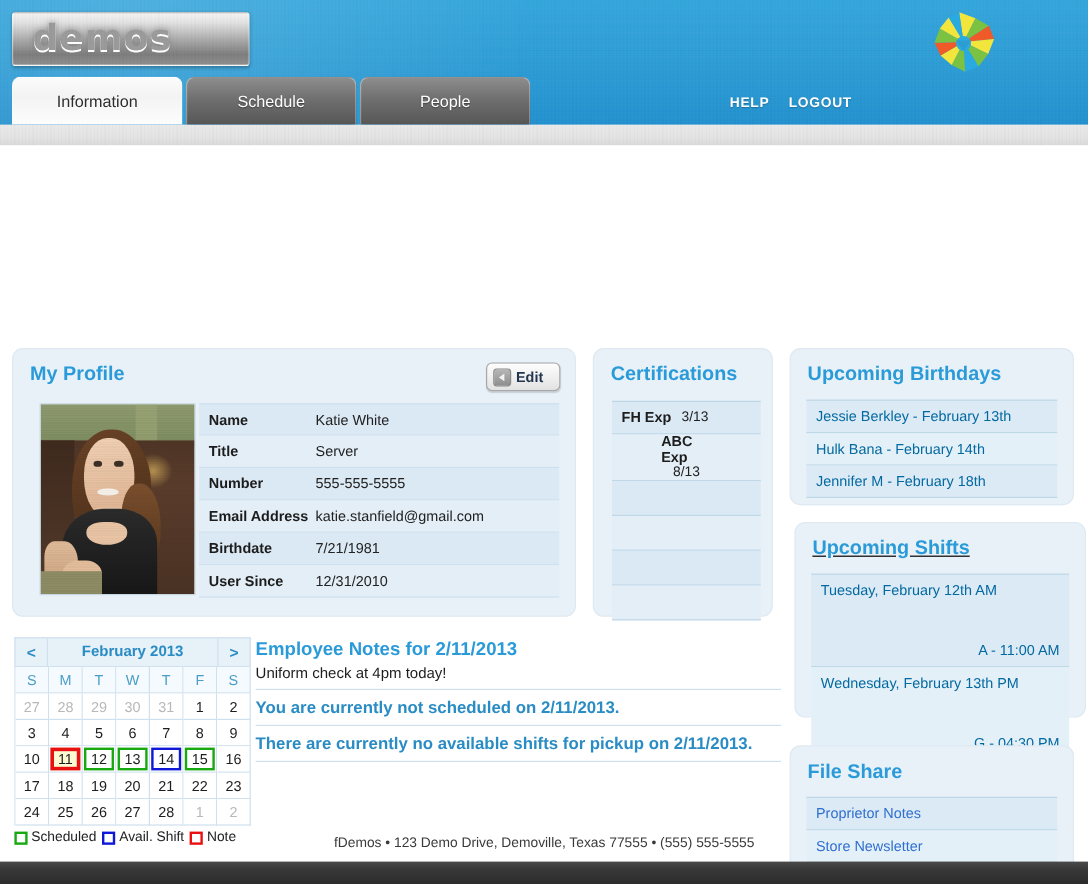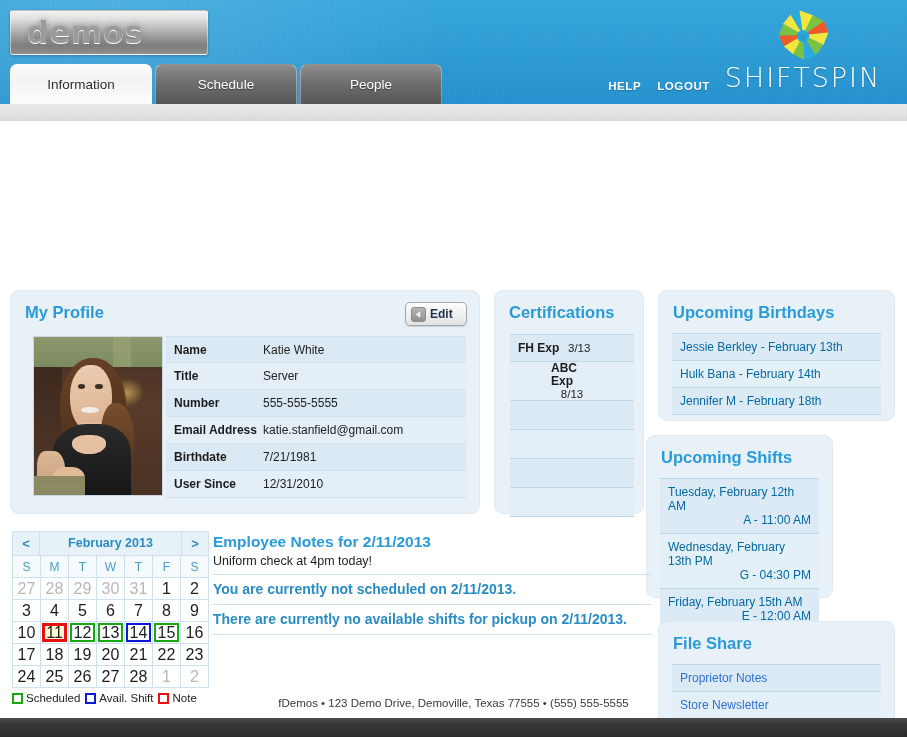--- a/index.html
+++ b/index.html
@@ -162,32 +162,32 @@
   .cert-row { display: flex; align-items: center; min-height: 28px; border-bottom: 1px solid #bfd8e8; background: #dbe9f4; }
   .cert-row:first-child { border-top: 1px solid #bfd8e8; }
   .cert-row.alt { background: #e3eef7; flex-direction: column; }
   .cert-k { width: 58px; padding-left: 8px; font-size: 12px; font-weight: bold; color: #1c1c1c; line-height: 13px; }
   .cert-v { font-size: 11.5px; color: #222; }
   .cert-row.empty { height: 29px; }
 
   
   #bday-panel { left: 658px; top: 169px; width: 237px; height: 131px; }
   
-  #shift-panel { left: 646px; top: 314px; width: 187px; height: 163px; }
+  #shift-panel { left: 662px; top: 314px; width: 243px; height: 163px; text-decoration: underline; }
   
   #file-panel { left: 658px; top: 500px; width: 237px; height: 108px; }
 
   .list { position: absolute; left: 13px; top: 42px; right: 13px; }
   .list-row {
     padding: 6px 8px; font-size: 12px; color: #0369a1;
     background: #dceaf5; border-bottom: 1px solid #bfd8e8;
   }
   .list-row:first-child { border-top: 1px solid #bfd8e8; }
   .list-row.alt { background: #e4f0f8; }
-  .shift-line2 { text-align: right; }
+  .shift-line2 { text-align: right; margin-top: 36px; }
   .file-link { color: #2f6fd0; cursor: pointer; }
 
   
   #calendar { position: absolute; left: 12px; top: 410px; width: 197px; }
   .cal-head {
     display: flex; border: 1px solid #cfe0ee; border-bottom: none;
     background: #e7f1f8;
   }
   .cal-nav {
     width: 26px; text-align: center; font-size: 13px; font-weight: bold;
@@ -195,21 +195,21 @@
   }
   .cal-title {
     flex: 1; text-align: center; font-size: 12.5px; font-weight: bold;
     color: #2a8cc4; padding: 4px 0;
     border-left: 1px solid #cfe0ee; border-right: 1px solid #cfe0ee;
   }
   .cal-grid { display: grid; grid-template-columns: repeat(7, 1fr); border-left: 1px solid #cfe0ee; border-top: 1px solid #cfe0ee; }
   .cal-cell {
     height: 22px; border-right: 1px solid #cfe0ee; border-bottom: 1px solid #cfe0ee;
     display: flex; align-items: center; justify-content: center;
-    font-size: 16px; color: #1d1d1d; background: #fff; position: relative;
+    font-size: 12px; color: #1d1d1d; background: #fff; position: relative;
   }
   .cal-cell.dow { color: #4a9ec9; background: #f4fafd; font-size: 12px; }
   .cal-cell.muted { color: #b8b8b8; }
   .cal-mark { position: absolute; left: 1px; top: 1px; right: 1px; bottom: 1px;
     display:flex; align-items:center; justify-content:center; }
   .mk-green { border: 2px solid #18a80f; }
   .mk-blue { border: 2px solid #1018d8; }
   .mk-red { border: 3px solid #e81010; background: #fcfad2; }
   .cal-legend { display: flex; align-items: center; gap: 5px; margin-top: 4px; font-size: 11.5px; color: #222; }
   .lg-sq { width: 11px; height: 11px; background: #fff; display: inline-block; }
@@ -275,21 +275,20 @@
           <polygon points="0,0 2,40 -16,31" fill="#7cc242"></polygon>
           <polygon points="0,0 -16,31 -31,18" fill="#f2e63c"></polygon>
           <polygon points="0,0 -31,18 -39,1" fill="#f05a28"></polygon>
           <polygon points="0,0 -39,1 -32,-18" fill="#7cc242"></polygon>
           <polygon points="0,0 -32,-18 -20,-33" fill="#f2e63c"></polygon>
           <polygon points="0,0 -20,-33 -6,-40" fill="#29abe2"></polygon>
           <circle cx="0" cy="2" r="10" fill="#29abe2"></circle>
           <polygon points="-10,-2 10,-2 0,12" fill="#2d9cd2"></polygon>
         </g>
       </svg>
-      <div class="brand-name">SHIFTSPIN</div>
     </div>
   </div>
 
   <div class="gray-band"></div>
 
   <div class="content">
 
     <div class="panel" id="profile-panel">
       <div class="panel-title">My Profile</div>
 

